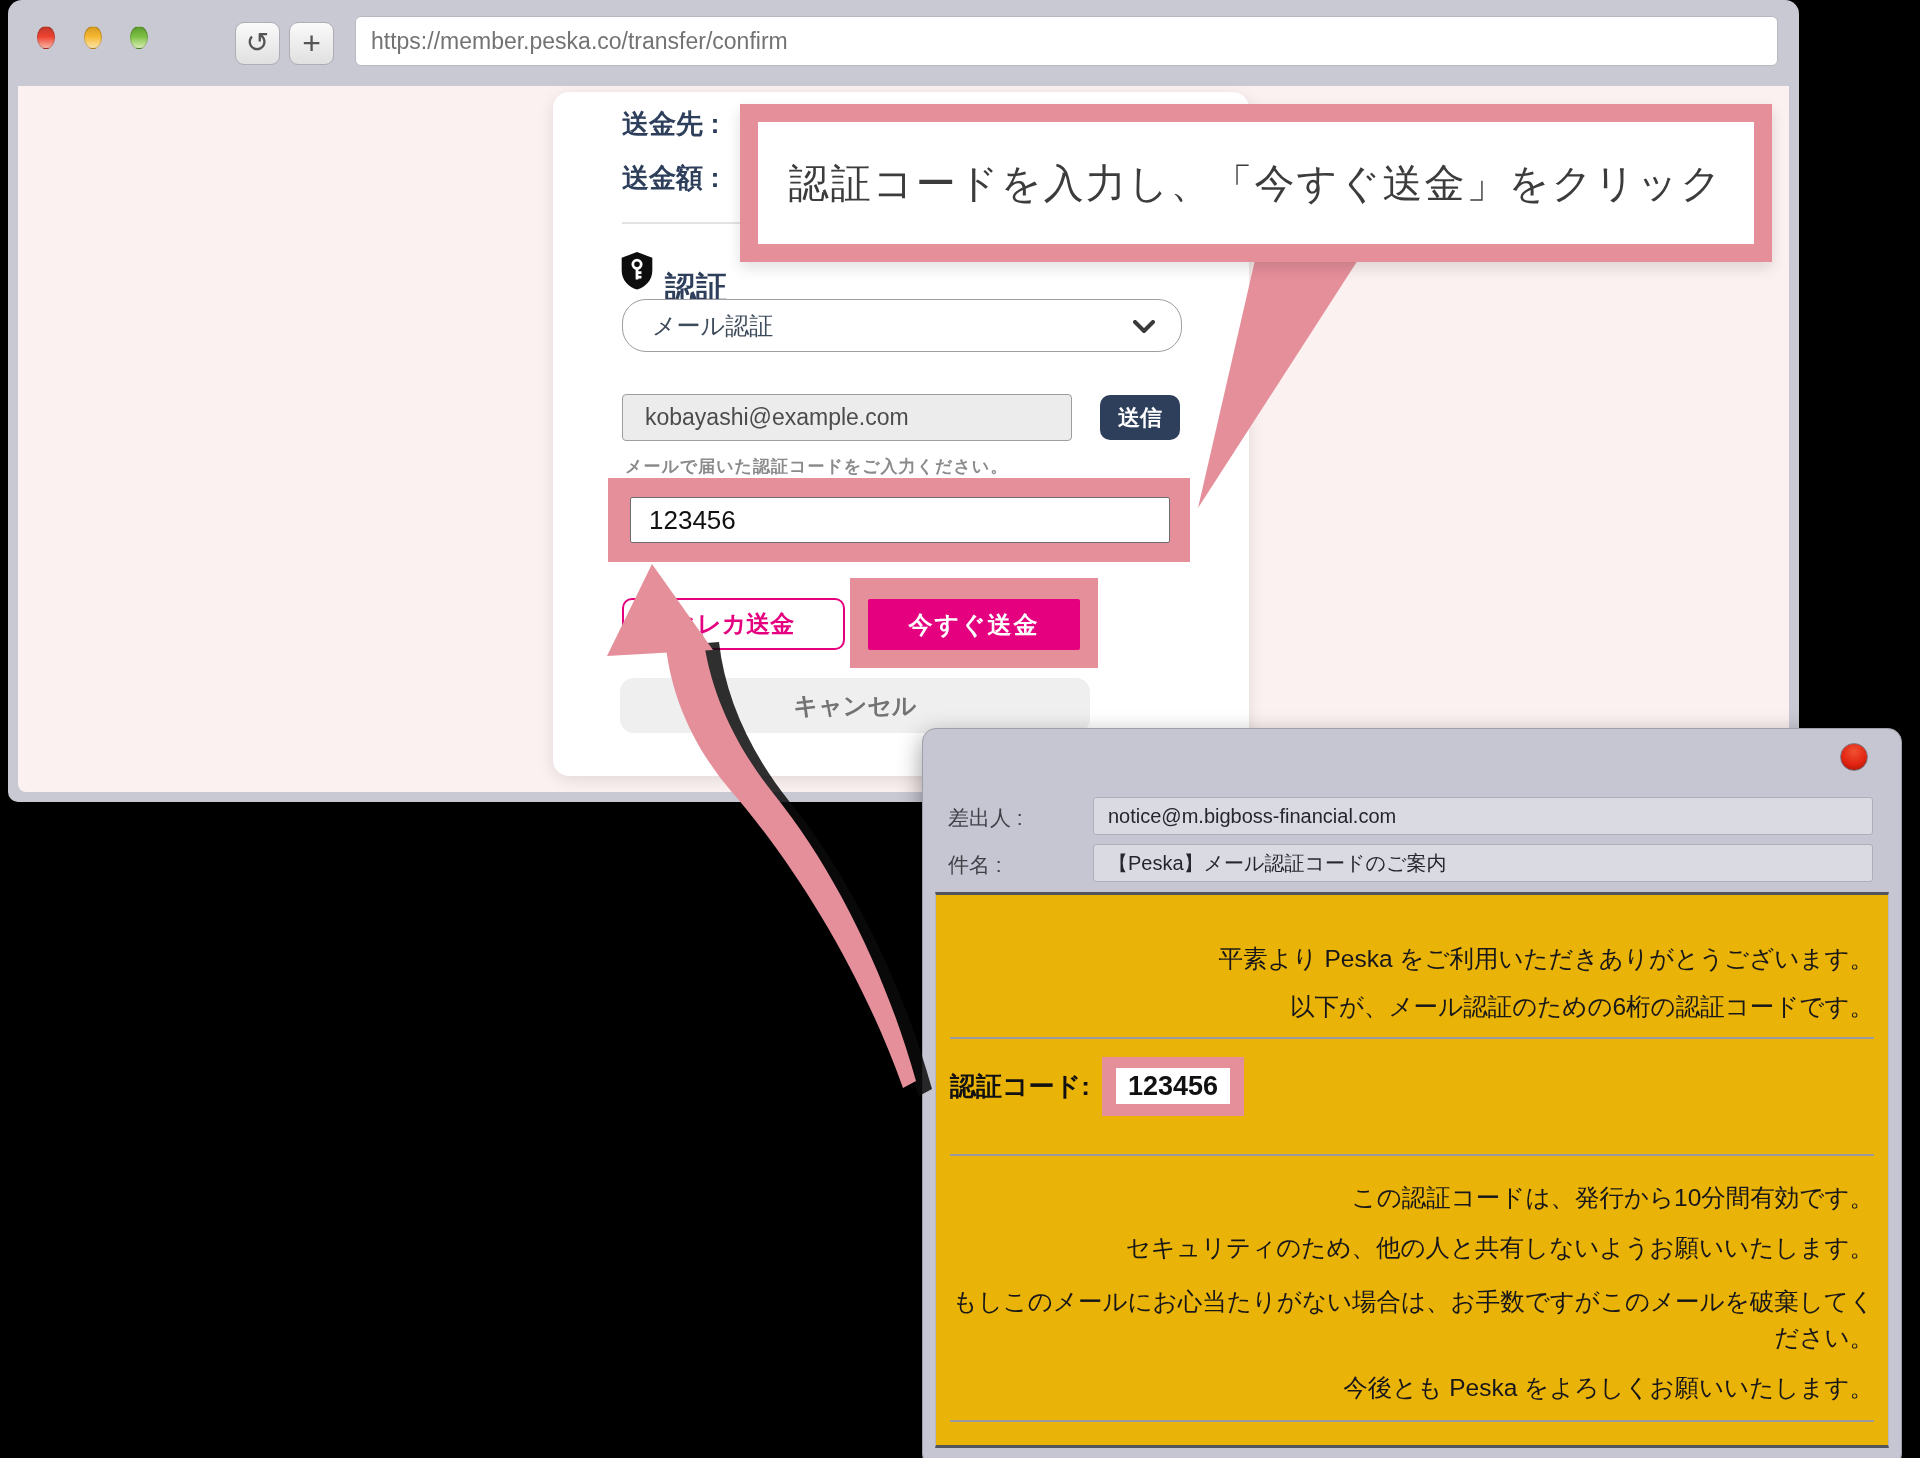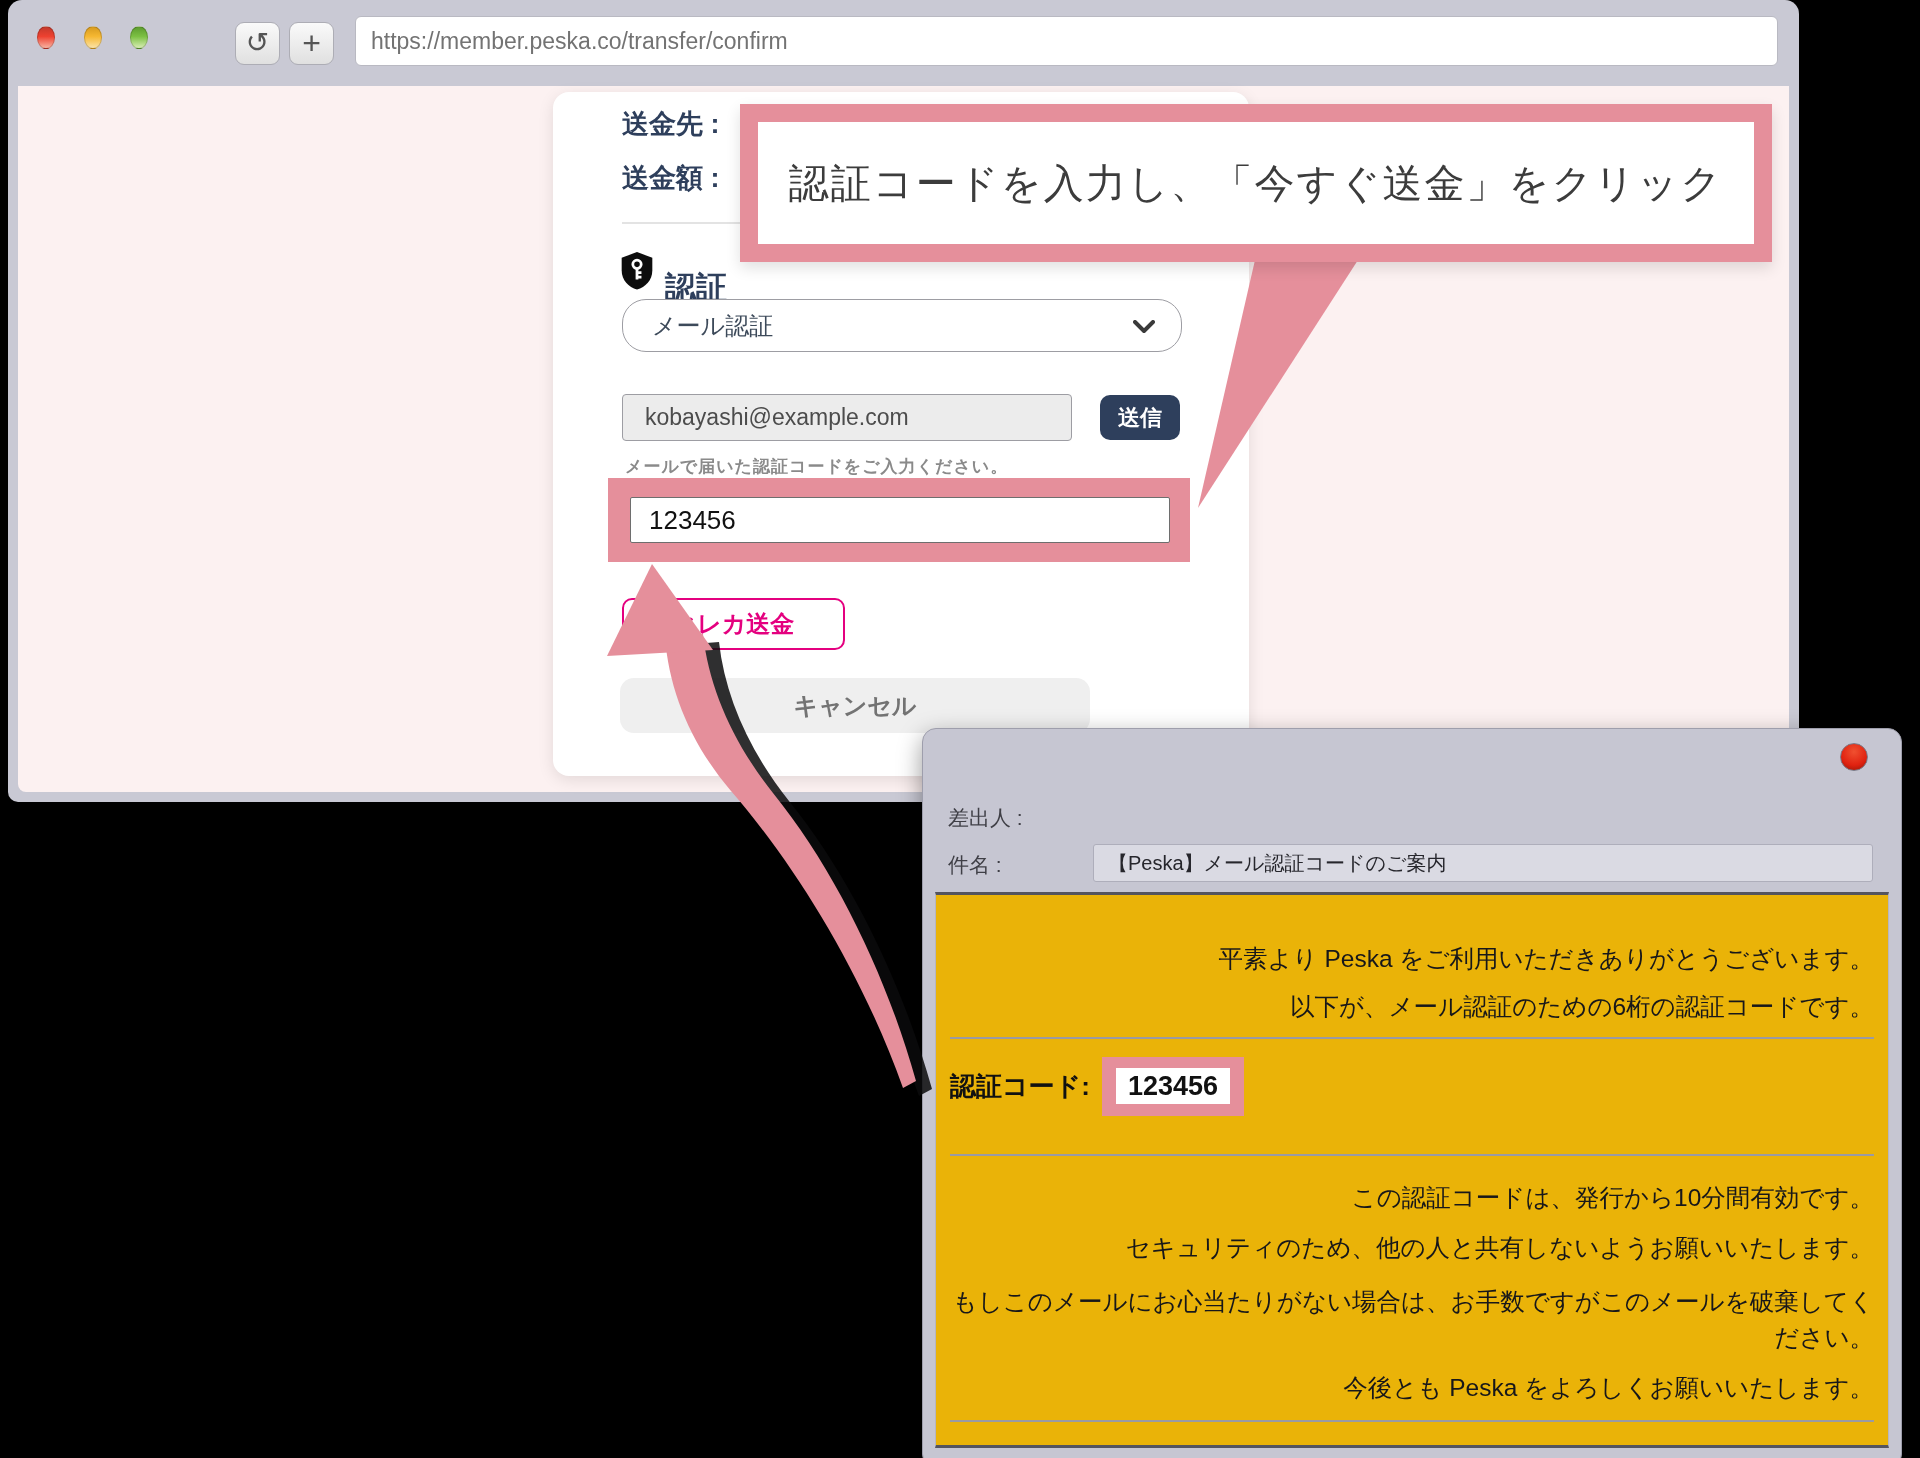--- a/index.html
+++ b/index.html
@@ -125,37 +125,41 @@
       <input class="email-input" readonly="" value="kobayashi@example.com" style="">
       <button class="send-btn">送信</button>
 
       <div class="hint">メールで届いた認証コードをご入力ください。</div>
 
       <div class="code-hl">
         <input class="code-input" value="123456" style="">
       </div>
 
       <button class="credit-btn">クレカ送金</button>
+      <div class="submit-hl">
+        <button class="submit-btn">今すぐ送金</button>
+      </div>
       <button class="cancel-btn">キャンセル</button>
     </div>
   </div>
 </div>
 
 <div class="callout">
   <div class="callout-inner">
     <span>認証コードを入力し、「今すぐ送金」をクリック</span>
   </div>
 </div>
 <svg class="callout-tail" width="240" height="252" viewBox="0 0 240 252">
   <polygon points="125,0 228,0 68,248" fill="#e58f9b"></polygon>
 </svg>
 
 <div class="mail">
   <div class="mail-close"></div>
   <div class="mail-row-label" style="top:75px">差出人 :</div>
+  <div class="mail-field" style="top:68px">notice@m.bigboss-financial.com</div>
   <div class="mail-row-label" style="top:122px">件名 :</div>
   <div class="mail-field" style="top:115px">【Peska】メール認証コードのご案内</div>
 
   <div class="mail-body">
     <p style="margin-top:46px">平素より Peska をご利用いただきありがとうございます。</p>
     <p style="margin-top:12px">以下が、メール認証のための6桁の認証コードです。</p>
     <hr class="mb-hr" style="margin-top:12px">
     <div class="mcode-row">
       <span class="mcode-label">認証コード:</span>
       <span class="mcode-hl">

